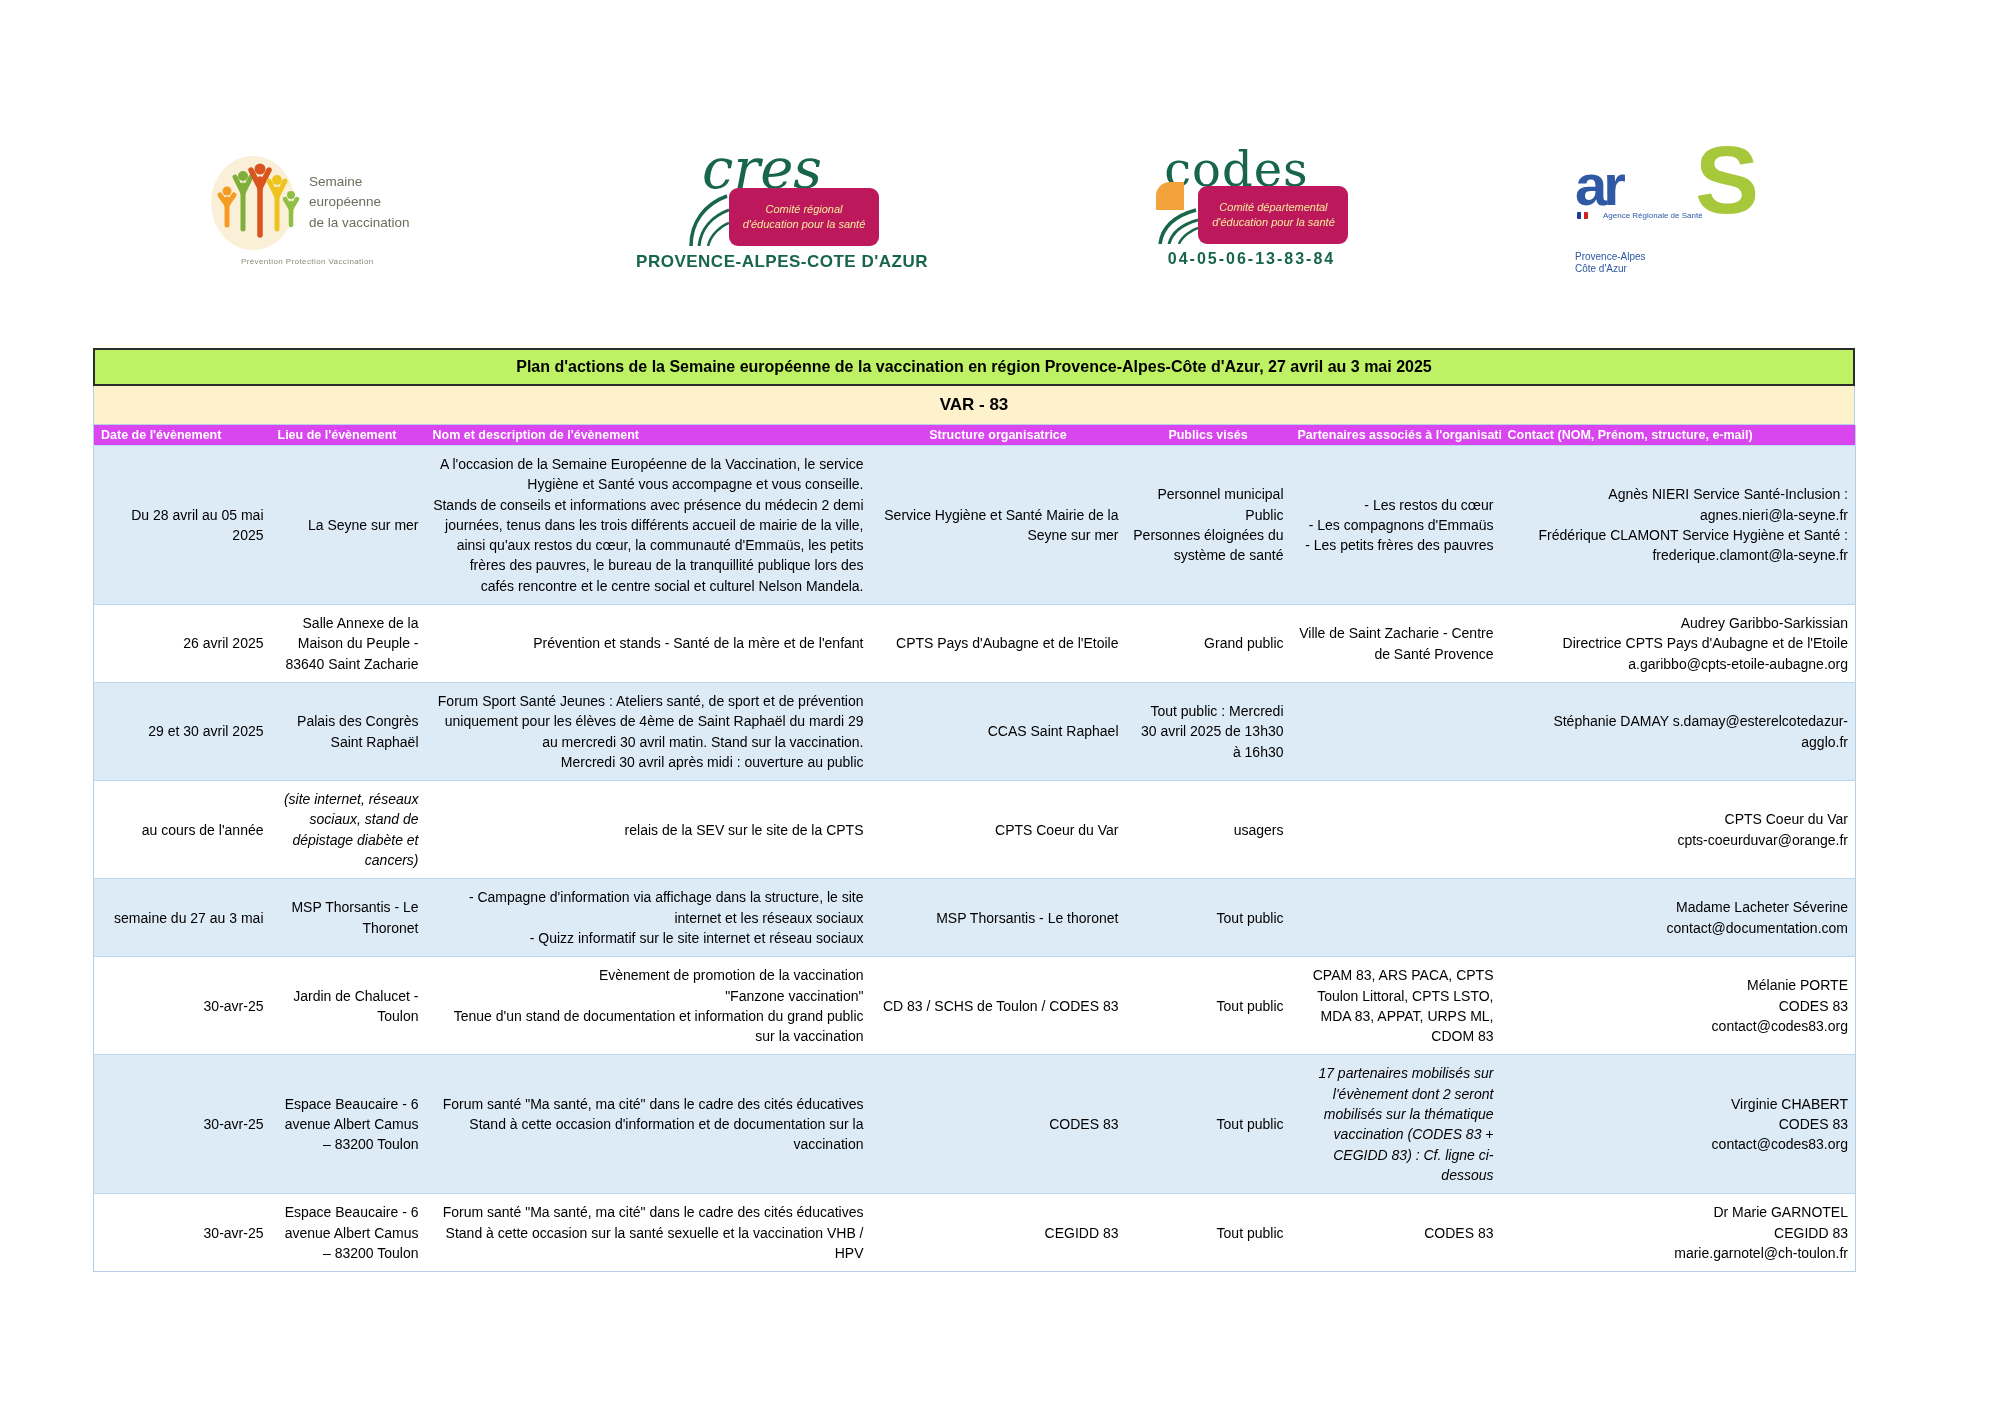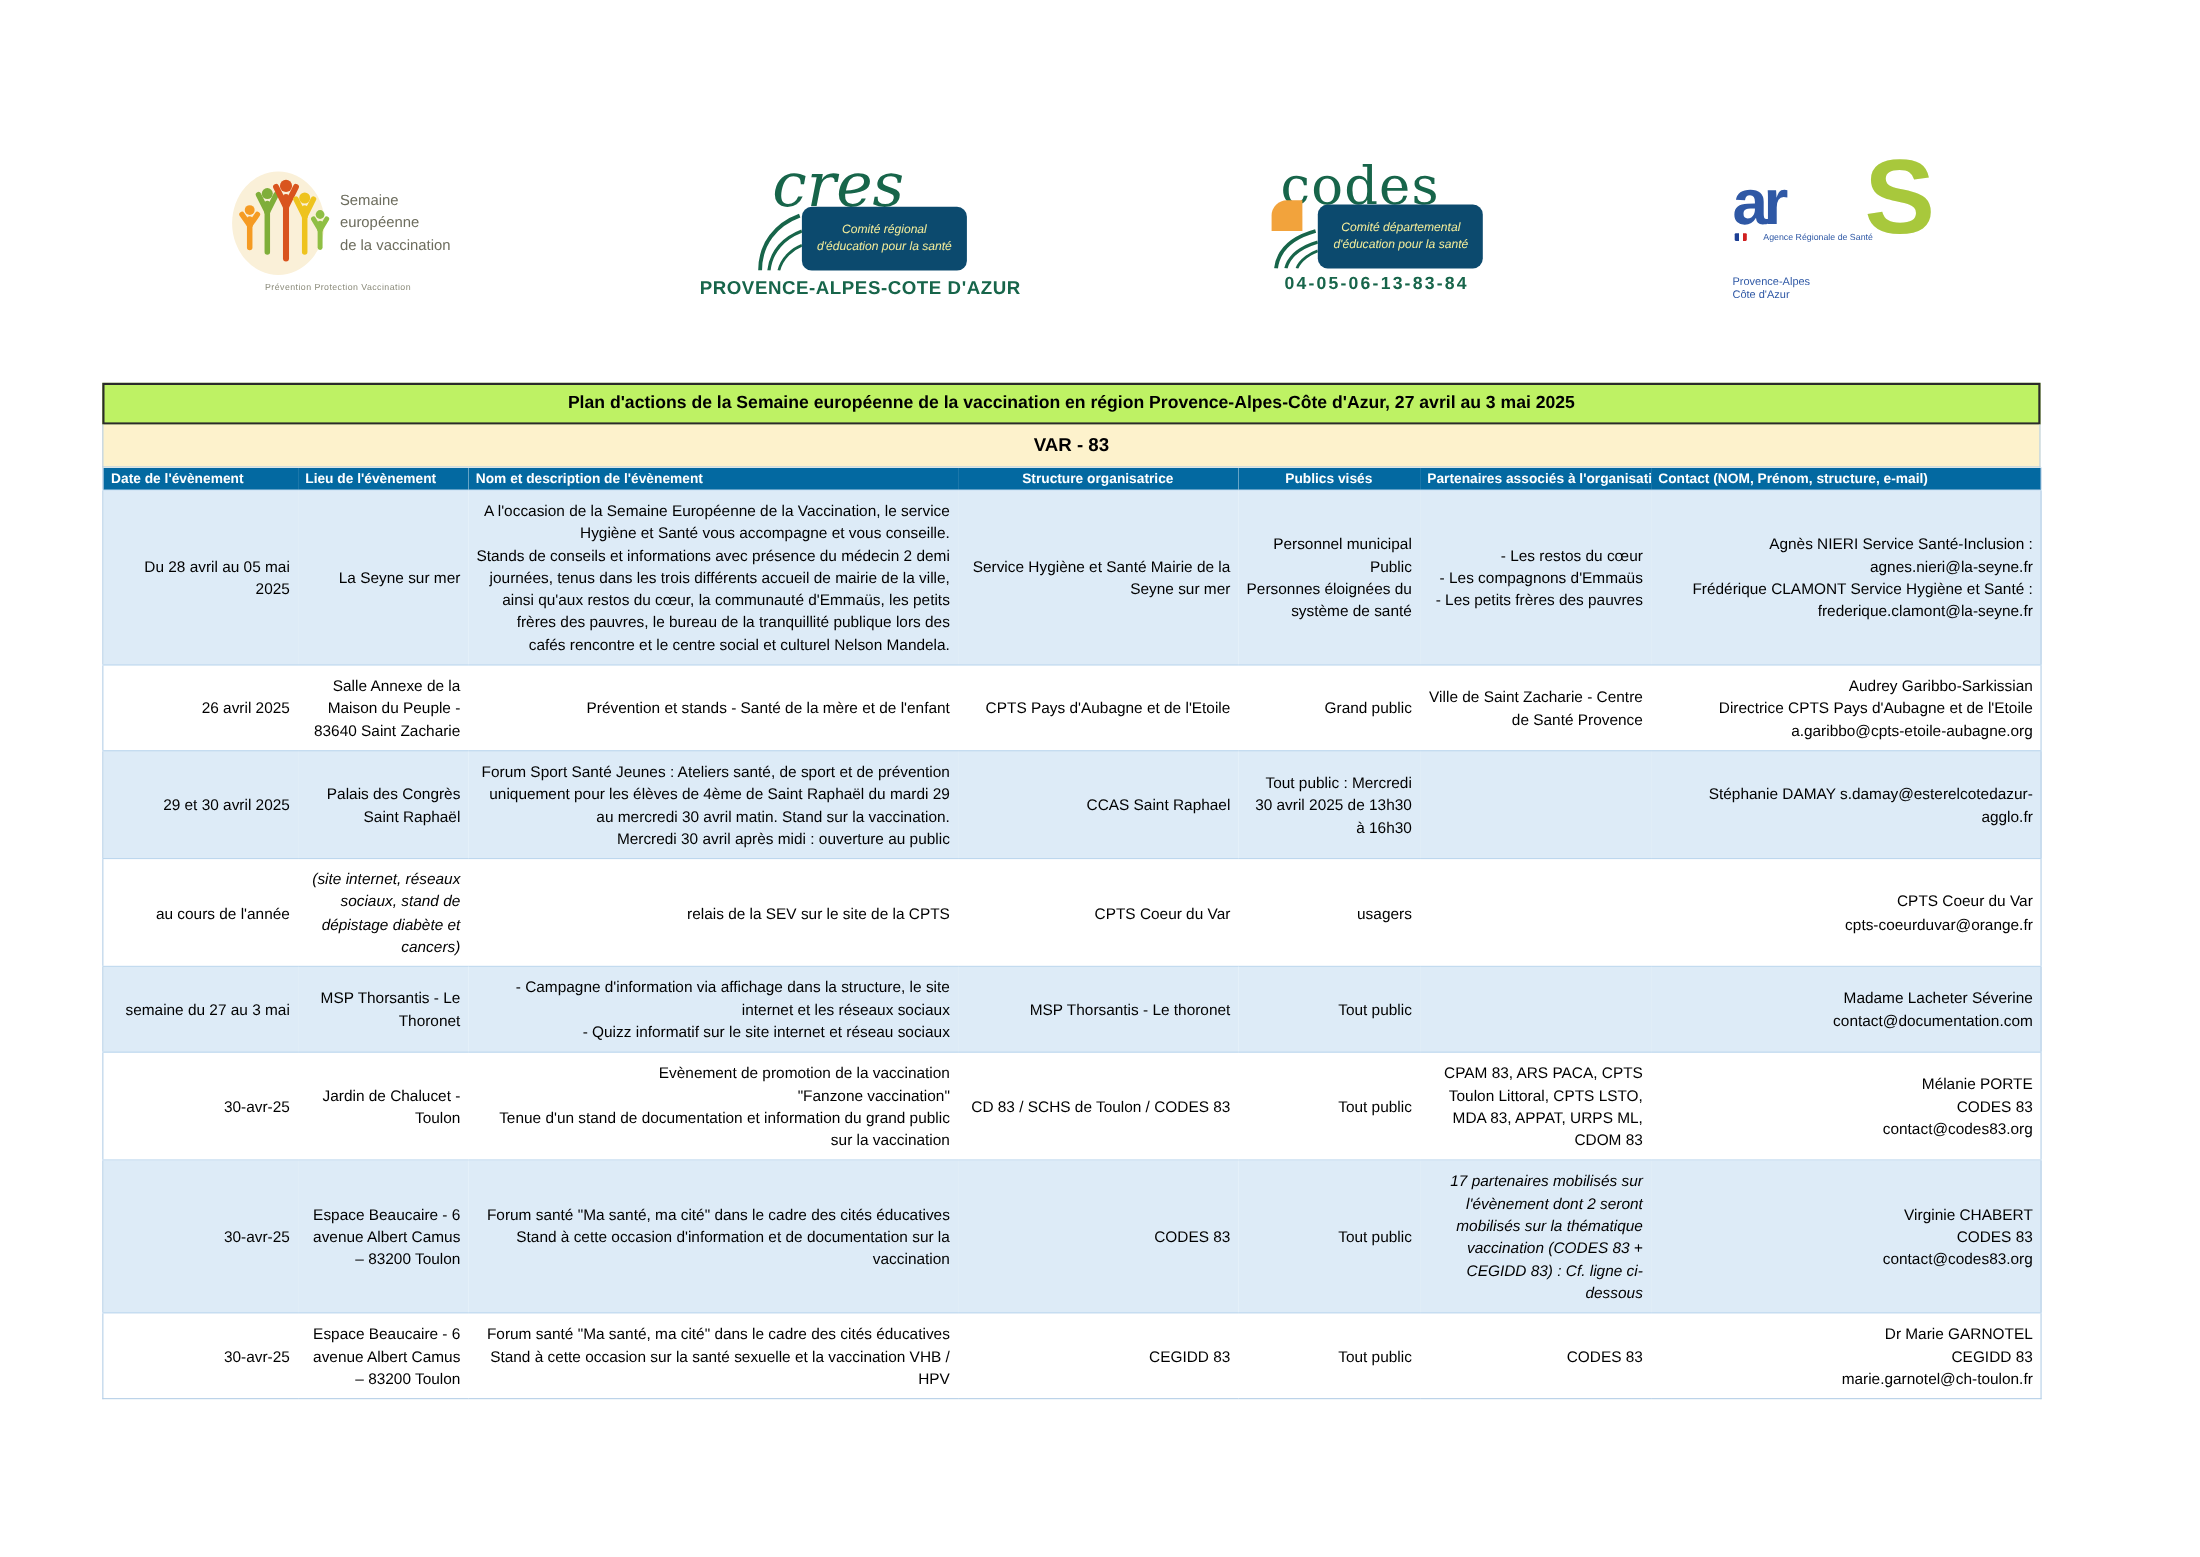--- a/index.html
+++ b/index.html
@@ -23,21 +23,21 @@
   .sev-caption { font-size:8px; color:#8a8a7a; margin-top:2px; letter-spacing:0.4px; }
 
   
   .gv-name { font-family:"DejaVu Serif", serif; font-style:italic; color:#17654a; line-height:0.9; }
   .cres-name { font-size:56px; margin-left:-40px; }
   .codes-name { font-size:48px; font-style:normal; letter-spacing:1px; margin-left:-30px; }
   .gv-boxrow { display:flex; align-items:flex-end; margin-top:-8px; }
   .gv-left { position:relative; width:44px; height:60px; }
   .gv-orange { position:absolute; top:-2px; left:2px; width:28px; height:28px; background:#f2a33c; border-radius:50% 0 0 0; }
   .gv-box {
-    background:#0c4a6e; border-radius:9px; padding:8px 12px; min-width:150px; height:58px;
+    background:#be185d; border-radius:9px; padding:8px 12px; min-width:150px; height:58px;
     display:flex; align-items:center; justify-content:center;
   }
   .gv-box-text { font-size:11px; font-style:italic; color:#f3ec9a; text-align:center; white-space:pre-line; line-height:1.35; }
   .gv-caption { font-weight:bold; color:#17654a; margin-top:6px; }
   .cres-caption { font-size:17px; letter-spacing:0.5px; }
   .codes-caption { font-size:16px; letter-spacing:2px; }
 
   
   .ars-logo { width:190px; align-items:flex-start; }
   .ars-main { position:relative; height:86px; width:190px; }
@@ -55,21 +55,21 @@
     background:#bef264; border:2px solid #2b2b2b; text-align:center;
     font-weight:bold; font-size:16px; padding:8px 4px;
   }
   .section-bar {
     background:#fdf2cc; border:1px solid #b5cfe7; border-top:none; text-align:center;
     font-weight:bold; font-size:17px; padding:9px 0;
   }
   table { width:100%; border-collapse:collapse; table-layout:fixed;
     border:1px solid #b5cfe7; border-top:none; }
   thead th {
-    background:#0369a1; color:#ffffff; font-size:12.5px; font-weight:bold;
+    background:#d946ef; color:#ffffff; font-size:12.5px; font-weight:bold;
     padding:3px 7px; text-align:center; overflow:hidden; white-space:nowrap;
   }
   thead th.th-left { text-align:left; }
   tbody td {
     font-size:14px; padding:8px 7px; text-align:right; vertical-align:middle;
     white-space:pre-line; line-height:1.45; border-top:1px solid #bdd7ee;
     word-wrap:break-word;
   }
   tbody tr:nth-child(odd)  { background:#ddebf7; }
   tbody tr:nth-child(even) { background:#ffffff; }

